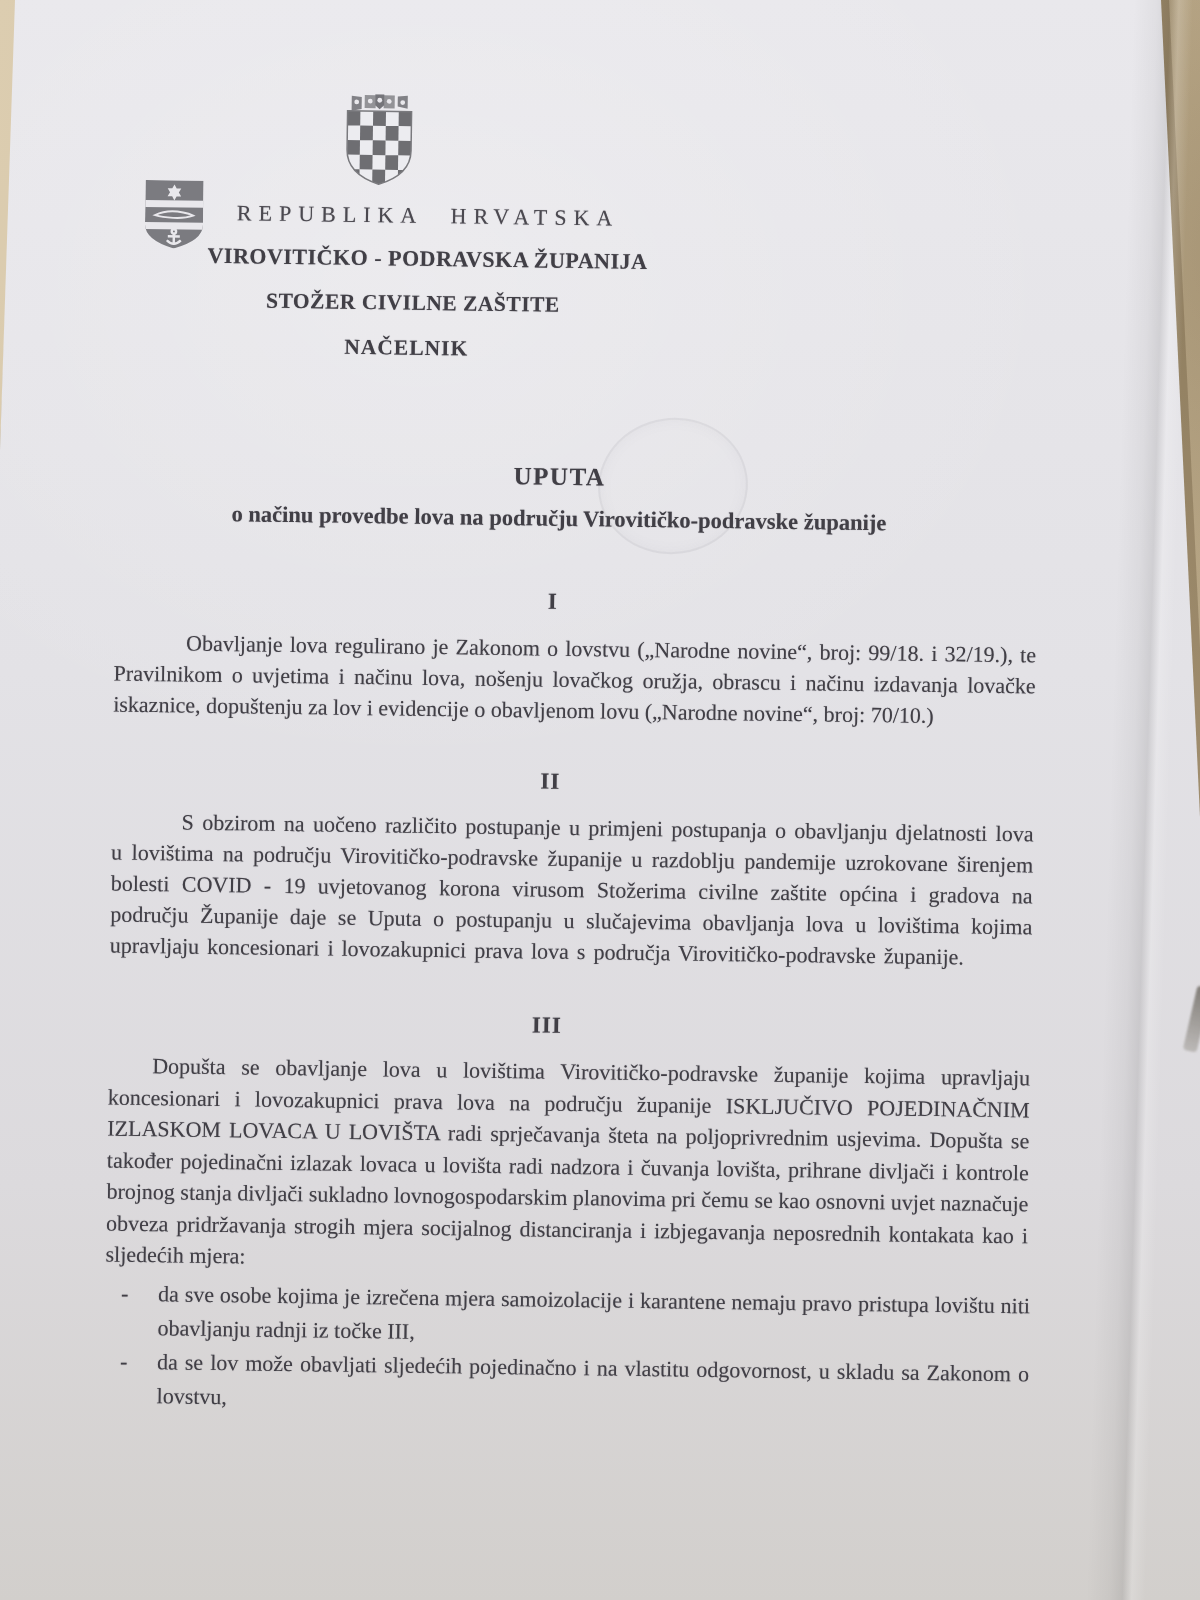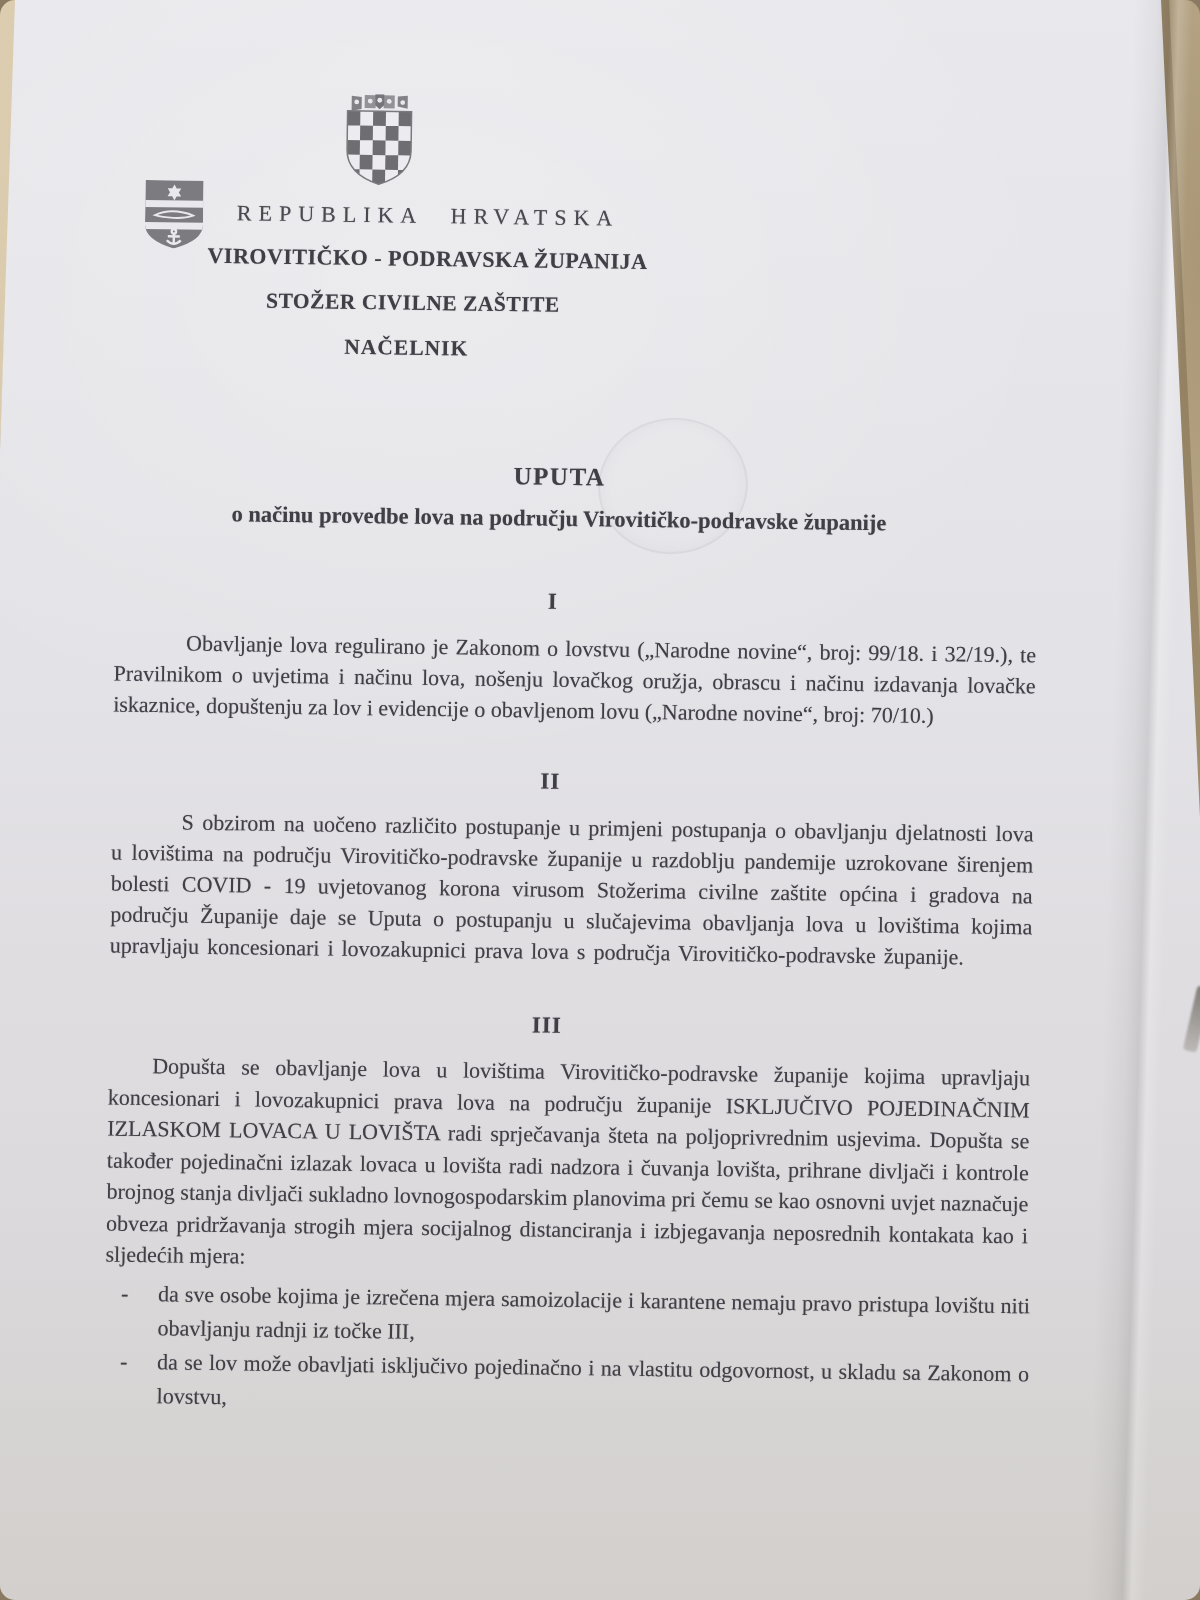--- a/index.html
+++ b/index.html
@@ -3,21 +3,20 @@
 <meta charset="utf-8">
 <style>
   html,body{margin:0;padding:0;background:#8a7a61;}
   .photo{
     position:relative;width:1200px;height:1600px;overflow:hidden;
     background:
       radial-gradient(95px 75px at 1186px 856px, rgba(56,42,22,.50), rgba(56,42,22,0) 72%),
       radial-gradient(430px 720px at 1235px 250px, rgba(104,86,58,.30), rgba(104,86,58,0) 75%),
       linear-gradient(100deg,#dccdb0 0%, #cdbc9c 50%, #bcaa89 100%);
     font-family:"Liberation Serif", serif;
-    border-radius:15px;
   }
   .paper-shadow{
     position:absolute;inset:0;
     clip-path:polygon(17px 0, 1169px 0, 1211px 878px, 1211px 1600px, 0 1600px, 0 452px);
     background:rgba(92,76,48,.32);
   }
   .paper{
     position:absolute;inset:0;
     clip-path:polygon(15px 0, 1161px 0, 1203px 880px, 1203px 1600px, 0 1600px, 0 450px);
     background:
@@ -154,18 +153,18 @@
     <div class="hline numeral n3">III</div>
     <div class="para p3">Dopušta se obavljanje lova u lovištima Virovitičko-podravske županije kojima upravljaju koncesionari i lovozakupnici prava lova na području županije ISKLJUČIVO POJEDINAČNIM IZLASKOM LOVACA U LOVIŠTA radi sprječavanja šteta na poljoprivrednim usjevima. Dopušta se također pojedinačni izlazak lovaca u lovišta radi nadzora i čuvanja lovišta, prihrane divljači i kontrole brojnog stanja divljači sukladno lovnogospodarskim planovima pri čemu se kao osnovni uvjet naznačuje obveza pridržavanja strogih mjera socijalnog distanciranja i izbjegavanja neposrednih kontakata kao i sljedećih mjera:</div>
 
     <div class="bullets">
       <div class="bullet">
         <span class="dash">-</span>
         <span>da sve osobe kojima je izrečena mjera samoizolacije i karantene nemaju pravo pristupa lovištu niti obavljanju radnji iz točke III,</span>
       </div>
       <div class="bullet">
         <span class="dash">-</span>
-        <span>da se lov može obavljati isključivo pojedinačno i na vlastitu odgovornost, u skladu sa Zakonom o lovstvu,</span>
+        <span>da se lov može obavljati sljedećih pojedinačno i na vlastitu odgovornost, u skladu sa Zakonom o lovstvu,</span>
       </div>
     </div>
 
   </div>
 </div>
 
 </body></html>

